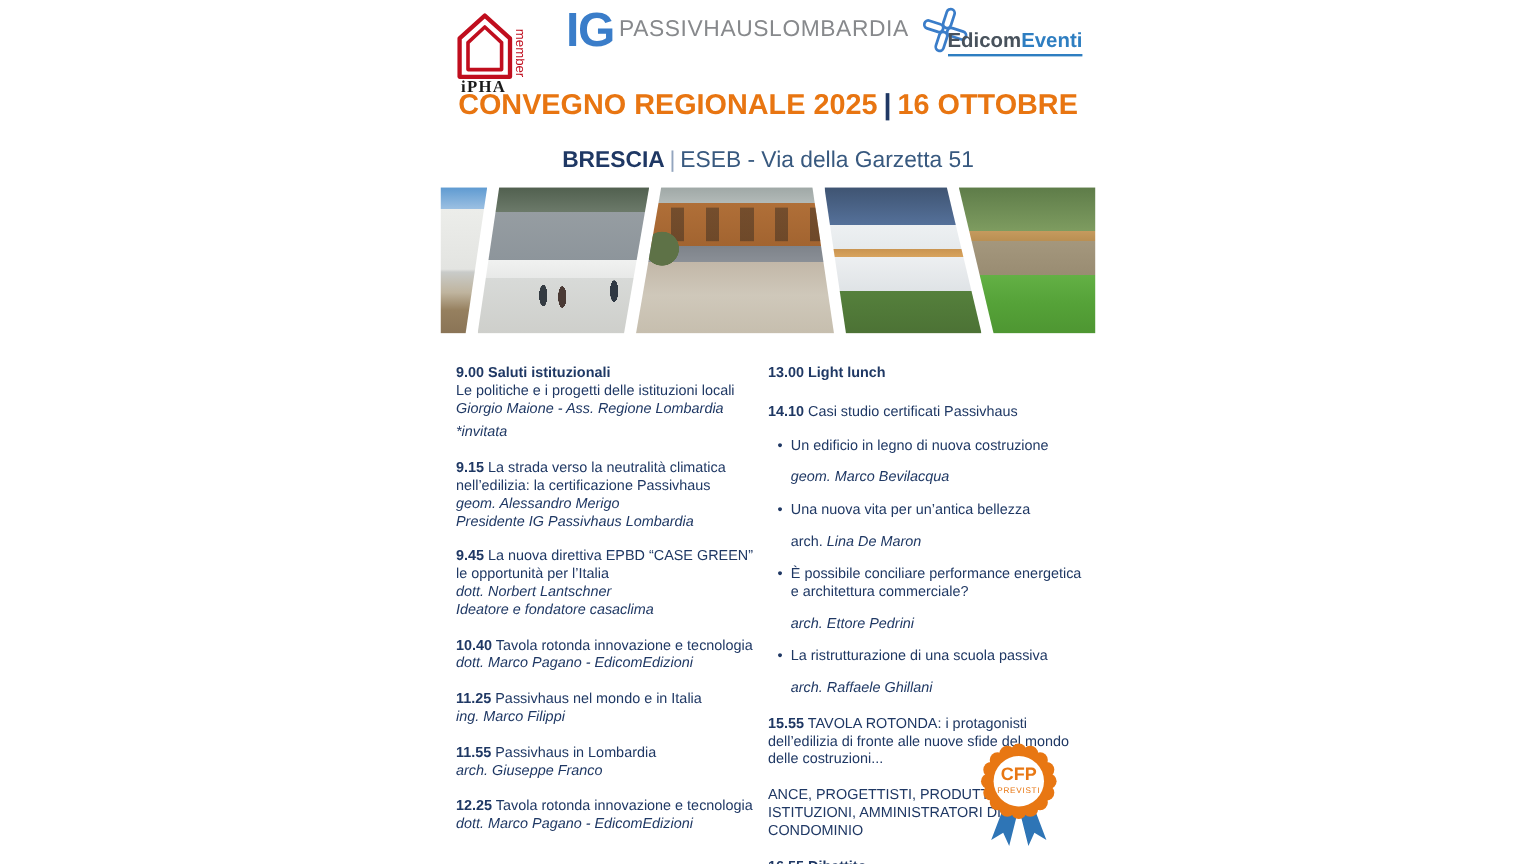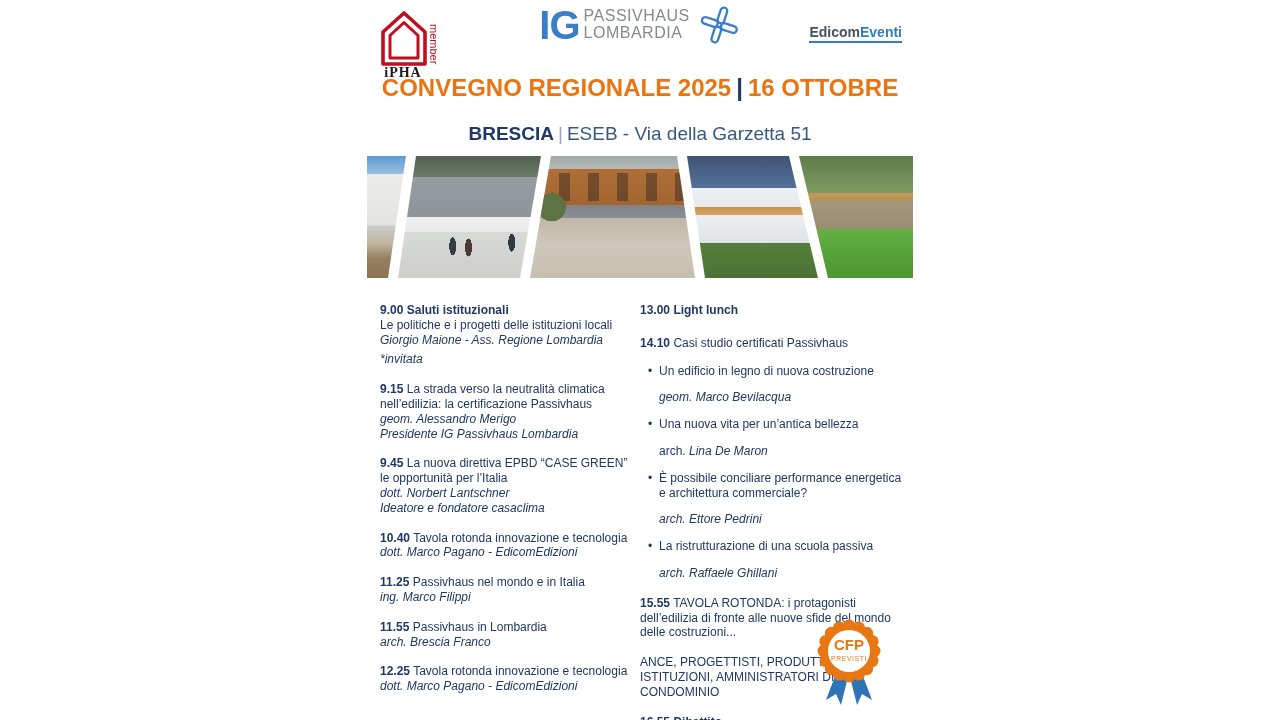--- a/index.html
+++ b/index.html
@@ -10,24 +10,24 @@
     font-family:"Liberation Sans", sans-serif; color:#1F3864;
   }
   .content { position:absolute; left:367px; top:0; width:546px; height:720px; }
 
   
   .logos { position:absolute; top:4px; left:0; width:100%; height:80px; }
   .ipha-logo { position:absolute; left:6px; top:2px; width:64px; height:74px; }
   .ig-logo { position:absolute; left:50%; transform:translateX(-50%); top:0;
              display:flex; align-items:center; white-space:nowrap; }
   .ig-initials { font-size:40px; font-weight:bold; color:#3A7DC9; letter-spacing:-1px; line-height:1; }
-  .ig-words { display:flex; flex-direction:column; margin-left:4px; color:#87898C;
-              font-size:16px; line-height:1.06; letter-spacing:0.5px; }
+  .ig-words { display:flex; flex-direction:row; margin-left:4px; color:#87898C;
+              font-size:19px; line-height:1.06; letter-spacing:0.5px; }
   .rosa { margin-left:9px; }
-  .edicom-logo { position:absolute; right:11px; top:20px; font-size:14px; font-weight:bold;
+  .edicom-logo { position:absolute; right:11px; top:20px; font-size:17px; font-weight:bold;
                  border-bottom:2px solid #2E7EC1; padding-bottom:1px; }
   .edicom-part1 { color:#48525C; }
   .edicom-part2 { color:#2E7EC1; }
 
   
   .title { position:absolute; top:74px; width:100%; text-align:center;
            font-size:24px; font-weight:bold; color:#E87511; }
   .title .sep { color:#1F3864; padding:0 5px; }
   .subtitle { position:absolute; top:123px; width:100%; text-align:center;
               font-size:19px; color:#38597F; }
@@ -162,21 +162,21 @@
       <p class="credit">dott. Marco Pagano - EdicomEdizioni</p>
     </div>
 
     <div class="block">
       <p><span class="tm">11.25</span> <span class="tt">Passivhaus nel mondo e in Italia</span></p>
       <p class="credit">ing. Marco Filippi</p>
     </div>
 
     <div class="block">
       <p><span class="tm">11.55</span> <span class="tt">Passivhaus in Lombardia</span></p>
-      <p class="credit">arch. Brescia Franco</p>
+      <p class="credit">arch. Giuseppe Franco</p>
     </div>
 
     <div class="block">
       <p><span class="tm">12.25</span> <span class="tt">Tavola rotonda innovazione e tecnologia</span></p>
       <p class="credit">dott. Marco Pagano - EdicomEdizioni</p>
     </div>
   </div>
 
   <div class="col col-right">
 

